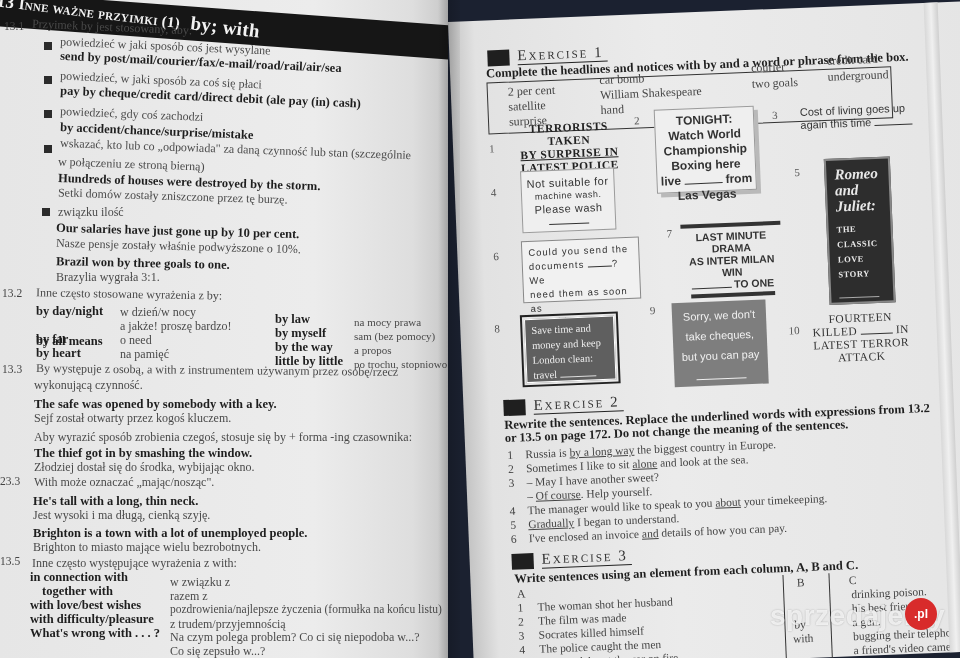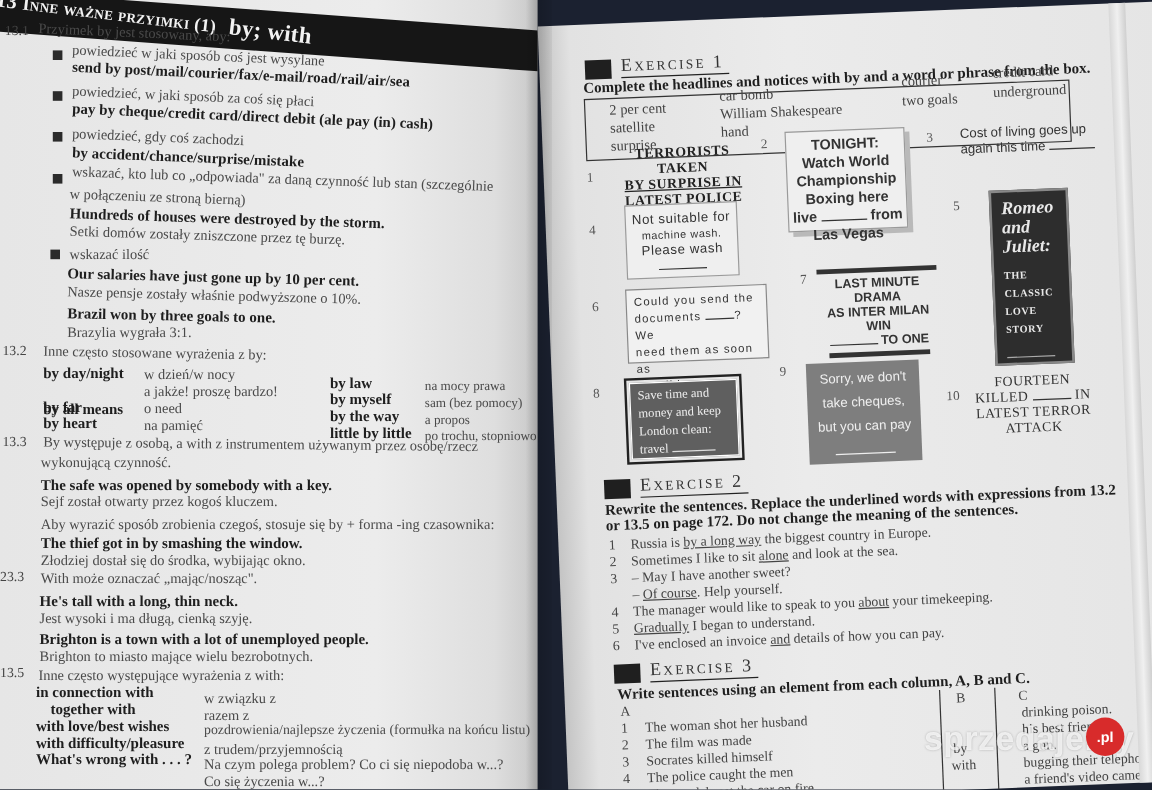--- a/index.html
+++ b/index.html
@@ -145,21 +145,21 @@
     <span class="line t" style="left:60px;top:107px;transform:rotate(2.3deg)">powiedzieć, gdy coś zachodzi</span>
     <span class="line b" style="left:60px;top:124px;transform:rotate(2.3deg)">by  accident/chance/surprise/mistake</span>
 
     <span class="bullet" style="left:44px;top:145px"></span>
     <span class="line t" style="left:60px;top:142px;transform:rotate(2deg)">wskazać, kto lub co „odpowiada" za daną czynność lub stan (szczególnie</span>
     <span class="line t" style="left:58px;top:157px;transform:rotate(2deg)">w połączeniu ze stroną bierną)</span>
     <span class="line b" style="left:58px;top:175px;transform:rotate(1.8deg)">Hundreds of houses were destroyed by the storm.</span>
     <span class="line t" style="left:58px;top:189px;transform:rotate(1.8deg)">Setki domów zostały zniszczone przez tę burzę.</span>
 
     <span class="bullet" style="left:42px;top:208px"></span>
-    <span class="line t" style="left:58px;top:205px">wskazać ilość</span>
+    <span class="line t" style="left:58px;top:205px">związku ilość</span>
     <span class="line b" style="left:56px;top:224px;transform:rotate(1.5deg)">Our salaries have just gone up by 10 per cent.</span>
     <span class="line t" style="left:56px;top:239px;transform:rotate(1.5deg)">Nasze pensje zostały właśnie podwyższone o 10%.</span>
     <span class="line b" style="left:56px;top:256px;transform:rotate(1.2deg)">Brazil won by three goals to one.</span>
     <span class="line t" style="left:56px;top:270px">Brazylia wygrała 3:1.</span>
 
     <span class="sec-num" style="left:2px;top:287px">13.2</span>
     <span class="line t" style="left:36px;top:287px;transform:rotate(1deg)">Inne często stosowane wyrażenia z by:</span>
 
     <span class="line b" style="left:36px;top:304px">by day/night</span>
     <span class="line t" style="left:120px;top:305px">w dzień/w nocy</span>
@@ -201,21 +201,21 @@
     <span class="line b" style="left:30px;top:570px">in connection with</span>
     <span class="line t" style="left:170px;top:575px">w związku z</span>
     <span class="line b" style="left:42px;top:584px">together with</span>
     <span class="line t" style="left:170px;top:589px">razem z</span>
     <span class="line b" style="left:30px;top:598px">with love/best wishes</span>
     <span class="line t" style="left:170px;top:603px;font-size:11.5px">pozdrowienia/najlepsze życzenia (formułka na końcu listu)</span>
     <span class="line b" style="left:30px;top:612px">with difficulty/pleasure</span>
     <span class="line t" style="left:170px;top:617px">z trudem/przyjemnością</span>
     <span class="line b" style="left:30px;top:626px">What's wrong with . . . ?</span>
     <span class="line t" style="left:170px;top:630px">Na czym polega problem? Co ci się niepodoba w...?</span>
-    <span class="line t" style="left:170px;top:644px">Co się życzenia w...?</span>
+    <span class="line t" style="left:170px;top:644px">Co się zepsuło w...?</span>
   </div>
 </div>
 
 <div class="page-right">
 
   <div class="ex-head" style="left:38px;top:28px">
     <span class="ex-block"></span>
     <span class="ex-label">Exercise 1</span>
   </div>
   <span class="instr" style="left:36px;top:46px">Complete the headlines and notices with by and a word or phrase from the box.</span>

